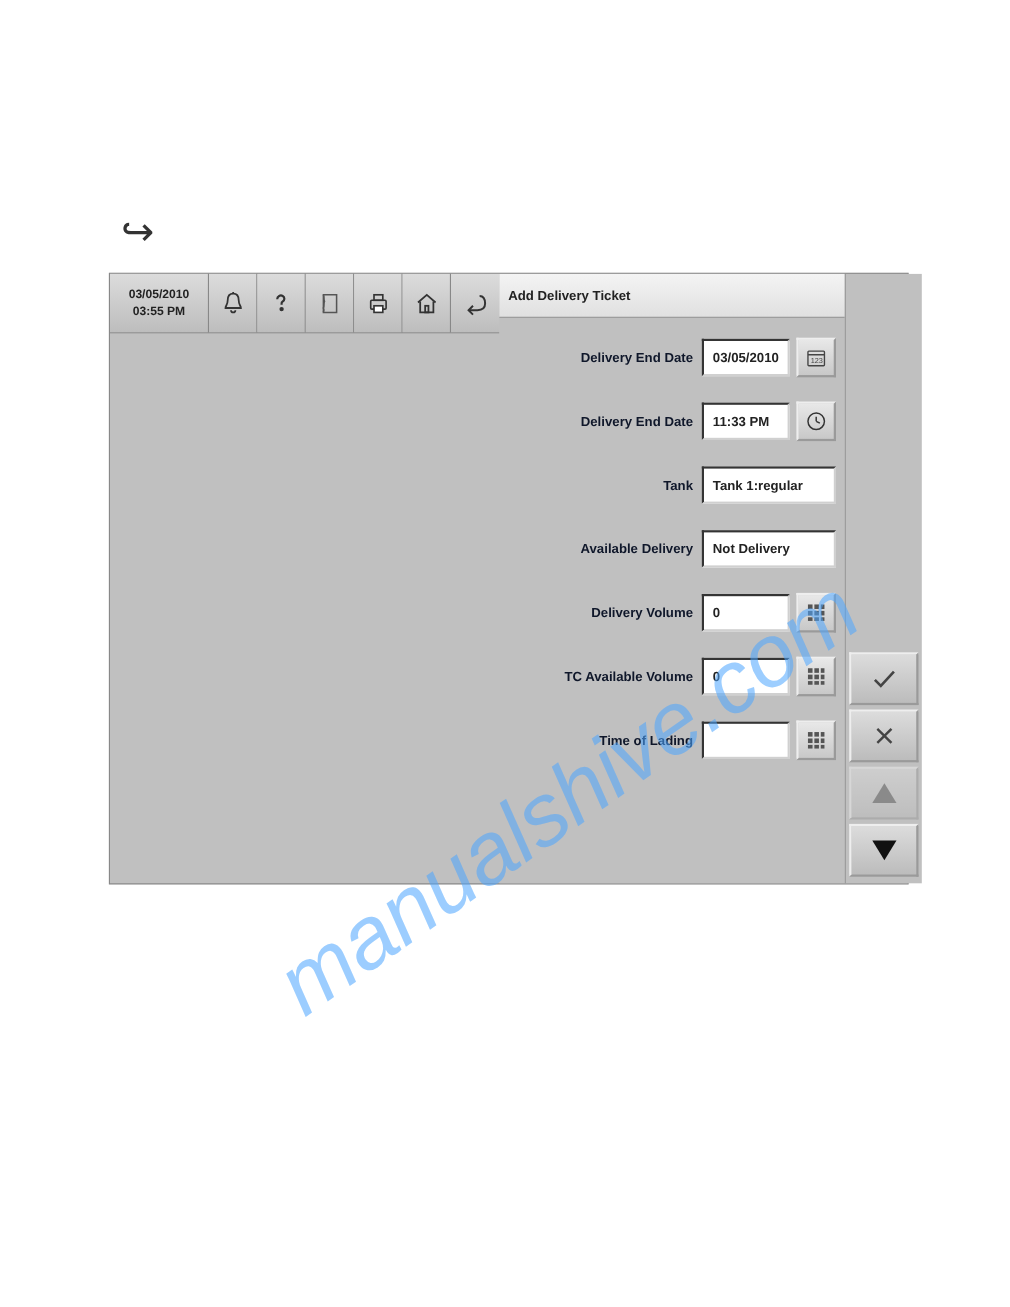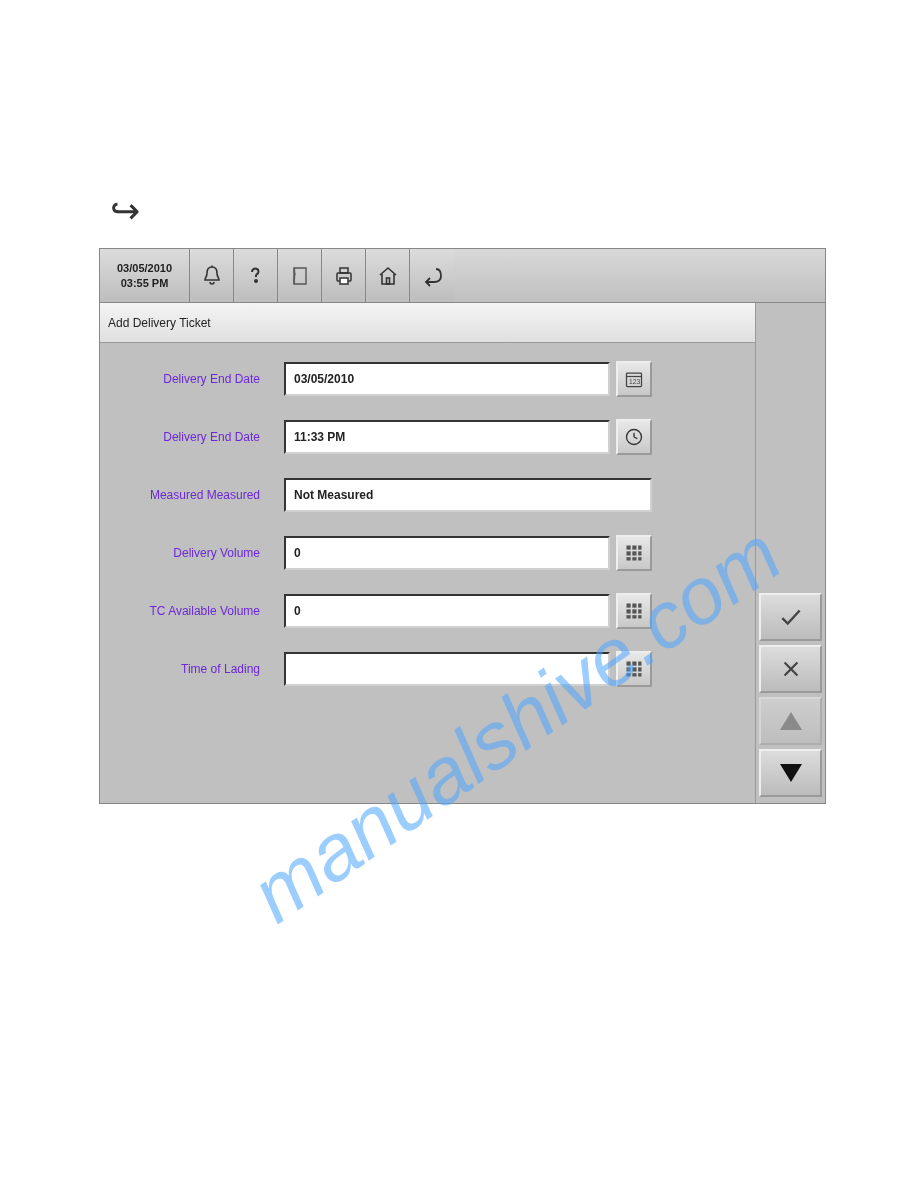--- a/index.html
+++ b/index.html
@@ -20,21 +20,20 @@
   }
   .app-window {
     position: absolute;
     top: 248px;
     left: 99px;
     width: 727px;
     height: 556px;
     background: #c0c0c0;
     border: 1px solid #888;
     display: flex;
-    flex-direction: column;
   }
   .header-bar {
     height: 54px;
     display: flex;
     background: linear-gradient(#d8d8d8, #c0c0c0);
     border-bottom: 1px solid #888;
   }
   .header-cell {
     display: flex;
     align-items: center;
@@ -74,43 +73,43 @@
     background: #c0c0c0;
     display: flex;
     flex-direction: column;
   }
   .subheader {
     height: 40px;
     background: linear-gradient(#f4f4f4, #e0e0e0);
     border-bottom: 1px solid #999;
     padding-left: 8px;
     font-size: 12px;
-    font-weight: normal;
+    font-weight: bold;
     color: #222;
     display: flex;
     align-items: center;
   }
   .form-area {
     padding: 18px 8px 8px 8px;
     display: flex;
     flex-direction: column;
     gap: 22px;
   }
   .form-row {
     display: flex;
     align-items: center;
     height: 36px;
   }
   .form-label {
     width: 176px;
     text-align: right;
-    padding-right: 24px;
+    padding-right: 8px;
     font-size: 12px;
-    font-weight: normal;
-    color: #6d28d9;
+    font-weight: bold;
+    color: #0f172a;
   }
   .form-input {
     flex: 1;
     height: 34px;
     max-width: 326px;
     background: #ffffff;
     border: 2px inset #d0d0d0;
     border-top-color: #888;
     border-left-color: #888;
     padding: 0 8px;
@@ -252,24 +251,28 @@
           <div class="form-input">11:33 PM</div>
           <div class="form-btn">
             <svg width="20" height="20" viewBox="0 0 24 24" fill="none" stroke="#333" stroke-width="1.6">
               <circle cx="12" cy="12" r="9"></circle>
               <line x1="12" y1="12" x2="12" y2="7"></line>
               <line x1="12" y1="12" x2="16" y2="14"></line>
             </svg>
           </div>
         </div>
 
-
-        <div class="form-row">
-          <div class="form-label">Measured Measured</div>
-          <div class="form-input" style="max-width:368px">Not Measured</div>
+        <div class="form-row">
+          <div class="form-label">Tank</div>
+          <div class="form-input" style="max-width:368px">Tank 1:regular</div>
+        </div>
+
+        <div class="form-row">
+          <div class="form-label">Available Delivery</div>
+          <div class="form-input" style="max-width:368px">Not Delivery</div>
         </div>
 
         <div class="form-row">
           <div class="form-label">Delivery Volume</div>
           <div class="form-input">0</div>
           <div class="form-btn">
             <svg width="20" height="20" viewBox="0 0 24 24" fill="#555">
               <rect x="3" y="3" width="5" height="5"></rect>
                 <rect x="10" y="3" width="5" height="5"></rect>
                 <rect x="17" y="3" width="4" height="5"></rect>

